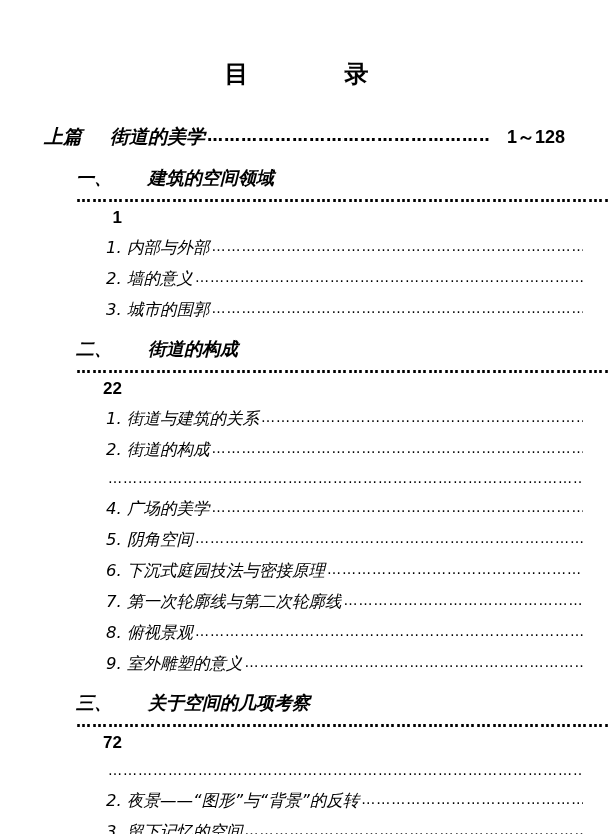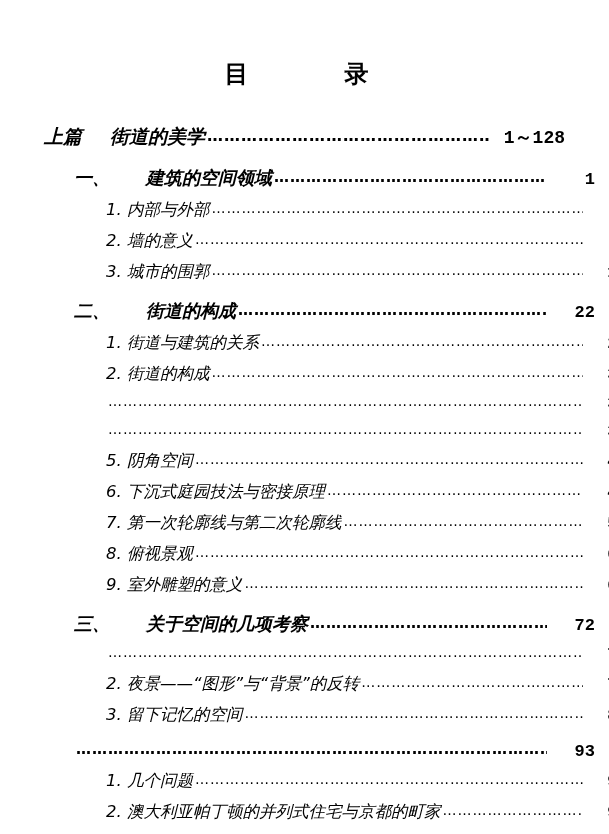--- a/index.html
+++ b/index.html
@@ -45,21 +45,21 @@
     flex: 1 1 auto;
     min-width: 6px;
     overflow: hidden;
     white-space: nowrap;
     margin: 0 2px;
     letter-spacing: 1px;
   }
   .row .pageno {
     white-space: nowrap;
     text-align: right;
-    font-family: Liberation Mono, monospace;
+    font-family: Liberation Sans, sans-serif;
     font-weight: bold;
   }
 
   
   .part {
     margin-top: 34px;
     font-family: "DejaVu Sans", "Liberation Sans", sans-serif;
     font-weight: bold;
     font-size: 19px;
   }
@@ -75,20 +75,21 @@
     font-size: 18px;
     min-width: 74px;
   }
 
   
   .chapter {
     margin-top: 16px;
     font-weight: bold;
     font-size: 18px;
     padding-left: 30px;
+    flex-direction: column;
   }
   .chapter .num {
     display: inline-block;
     width: 72px;
   }
   .chapter .leader {
     font-size: 15px;
     position: relative;
     top: -2px;
   }
@@ -168,20 +169,21 @@
   <div class="row section">
     <span class="label">2. 街道的构成</span>
     <span class="leader">……………………………………………………………………………………………………………………</span>
     <span class="pageno">31</span>
   </div>
   <div class="row section">
     <span class="leader">……………………………………………………………………………………………………………………</span>
     <span class="pageno">35</span>
   </div>
   <div class="row section">
+    <span class="label">4. 广场的美学</span>
     <span class="leader">……………………………………………………………………………………………………………………</span>
     <span class="pageno">38</span>
   </div>
   <div class="row section">
     <span class="label">5. 阴角空间</span>
     <span class="leader">……………………………………………………………………………………………………………………</span>
     <span class="pageno">44</span>
   </div>
   <div class="row section">
     <span class="label">6. 下沉式庭园技法与密接原理</span>

